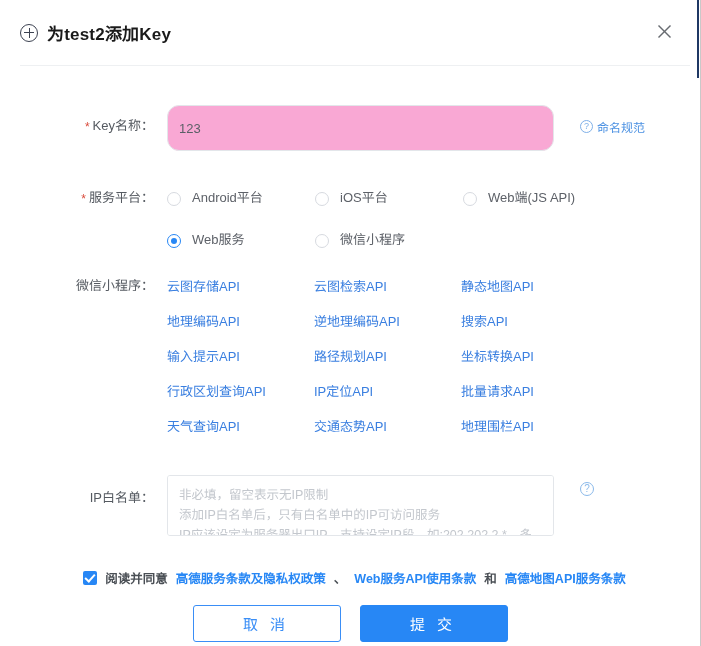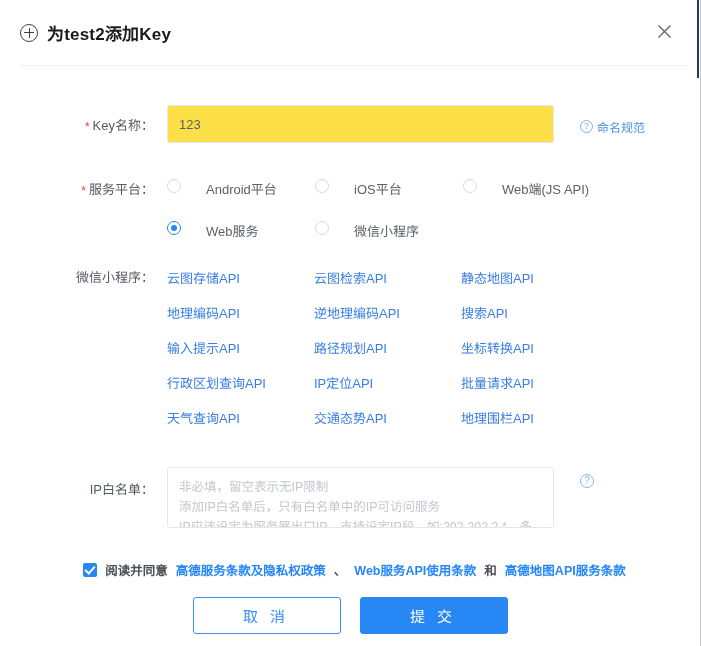--- a/index.html
+++ b/index.html
@@ -125,28 +125,28 @@
     font-size: 12px;
     position: relative;
     top: 1px;
   }
 
   
   .row-keyname { margin-top: 40px; align-items: flex-start; }
   .row-keyname .label-col { padding-top: 14px; }
   .text-input {
     width: 387px;
-    height: 38px;
+    height: 46px;
     border: 1px solid #e3e6ea;
-    border-radius: 3px;
+    border-radius: 12px;
     padding: 0 11px;
     font-size: 13px;
     color: #5a5f66;
     font-family: "Liberation Sans", "DejaVu Sans", sans-serif;
-    background: #fde047;
+    background: #f9a8d4;
     outline: none;
   }
   .text-input::placeholder { color: #c0c4cc; }
   .hint-link {
     display: inline-flex;
     align-items: center;
     gap: 4px;
     color: #4a90e2;
     font-size: 12px;
     margin-left: 26px;
@@ -170,22 +170,22 @@
   .row-platform { margin-top: 36px; align-items: flex-start; }
   .row-platform .label-col { padding-top: 4px; }
   .radio-grid {
     display: flex;
     flex-wrap: wrap;
     width: 445px;
   }
   .radio-item {
     width: 148px;
     display: flex;
-    align-items: flex-start;
-    gap: 25px;
+    align-items: flex-end;
+    gap: 11px;
     margin-bottom: 23px;
     cursor: pointer;
     font-size: 13px;
     color: #5d6168;
   }
   .radio-item.disabled {
     cursor: default;
     color: #e1e4e8;
   }
   .radio-dot {

